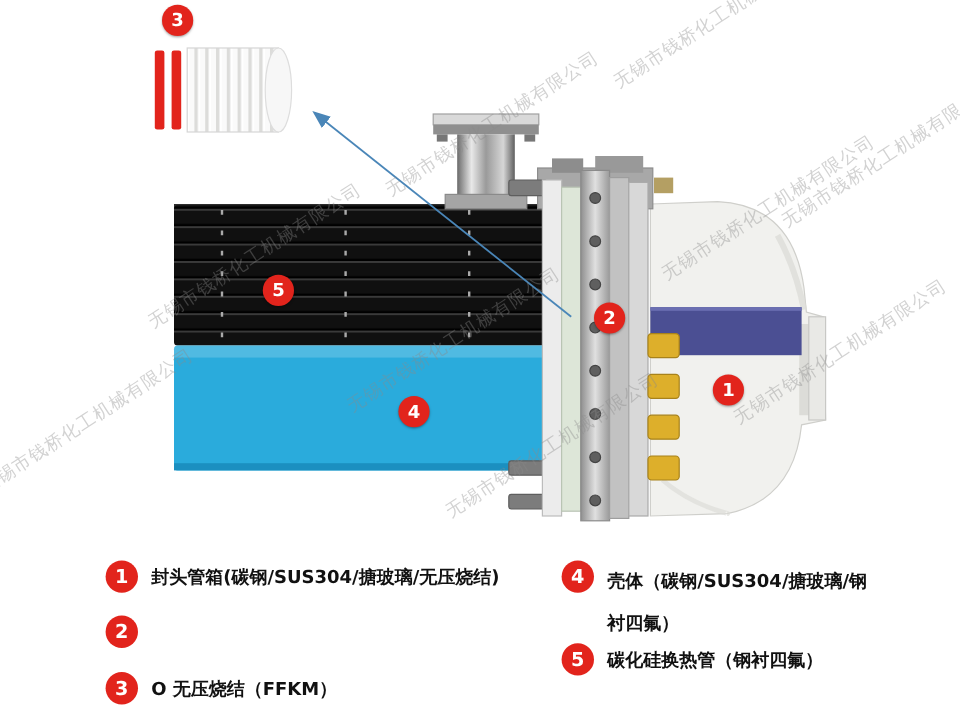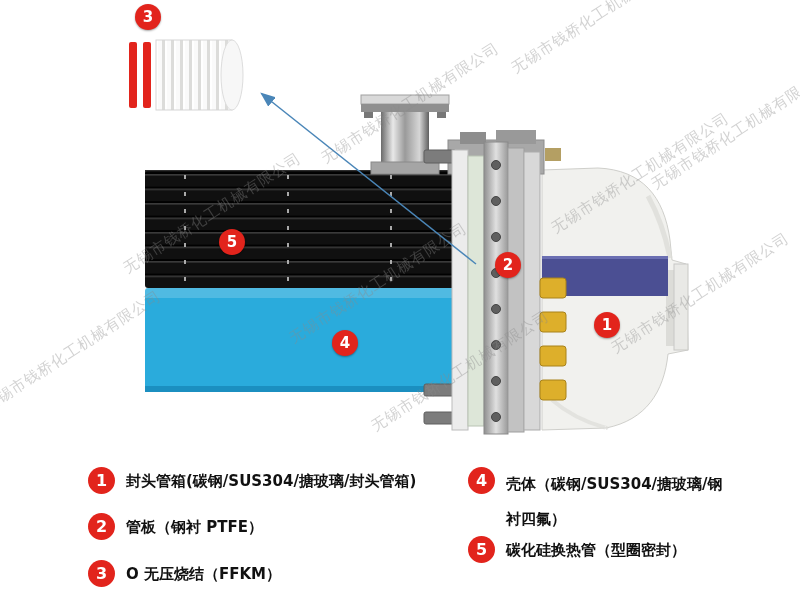--- a/index.html
+++ b/index.html
@@ -152,32 +152,31 @@
   <div class="watermark" style="left:648px;top:178px;">无锡市钱桥化工机械有限公司</div>
 
   <div class="callout" style="left:135px;top:4px;">3</div>
   <div class="callout" style="left:219px;top:229px;">5</div>
   <div class="callout" style="left:332px;top:330px;">4</div>
   <div class="callout" style="left:495px;top:252px;">2</div>
   <div class="callout" style="left:594px;top:312px;">1</div>
 
   <div class="legend-item" style="left:88px;top:467px;">
     <span class="badge">1</span>
-    <span class="legend-text">封头管箱(碳钢/SUS304/搪玻璃/封头管箱)</span>
+    <span class="legend-text">封头管箱(碳钢/SUS304/搪玻璃/无压烧结)</span>
   </div>
   <div class="legend-item" style="left:88px;top:513px;">
     <span class="badge">2</span>
-    <span class="legend-text">管板（钢衬 PTFE）</span>
   </div>
   <div class="legend-item" style="left:88px;top:560px;">
     <span class="badge">3</span>
     <span class="legend-text">O 无压烧结（FFKM）</span>
   </div>
   <div class="legend-item" style="left:468px;top:467px;">
     <span class="badge">4</span>
     <span class="legend-text wrap">壳体（碳钢/SUS304/搪玻璃/钢衬四氟）</span>
   </div>
   <div class="legend-item" style="left:468px;top:536px;">
     <span class="badge">5</span>
-    <span class="legend-text">碳化硅换热管（型圈密封）</span>
+    <span class="legend-text">碳化硅换热管（钢衬四氟）</span>
   </div>
 
 </div>
 
 </body></html>

